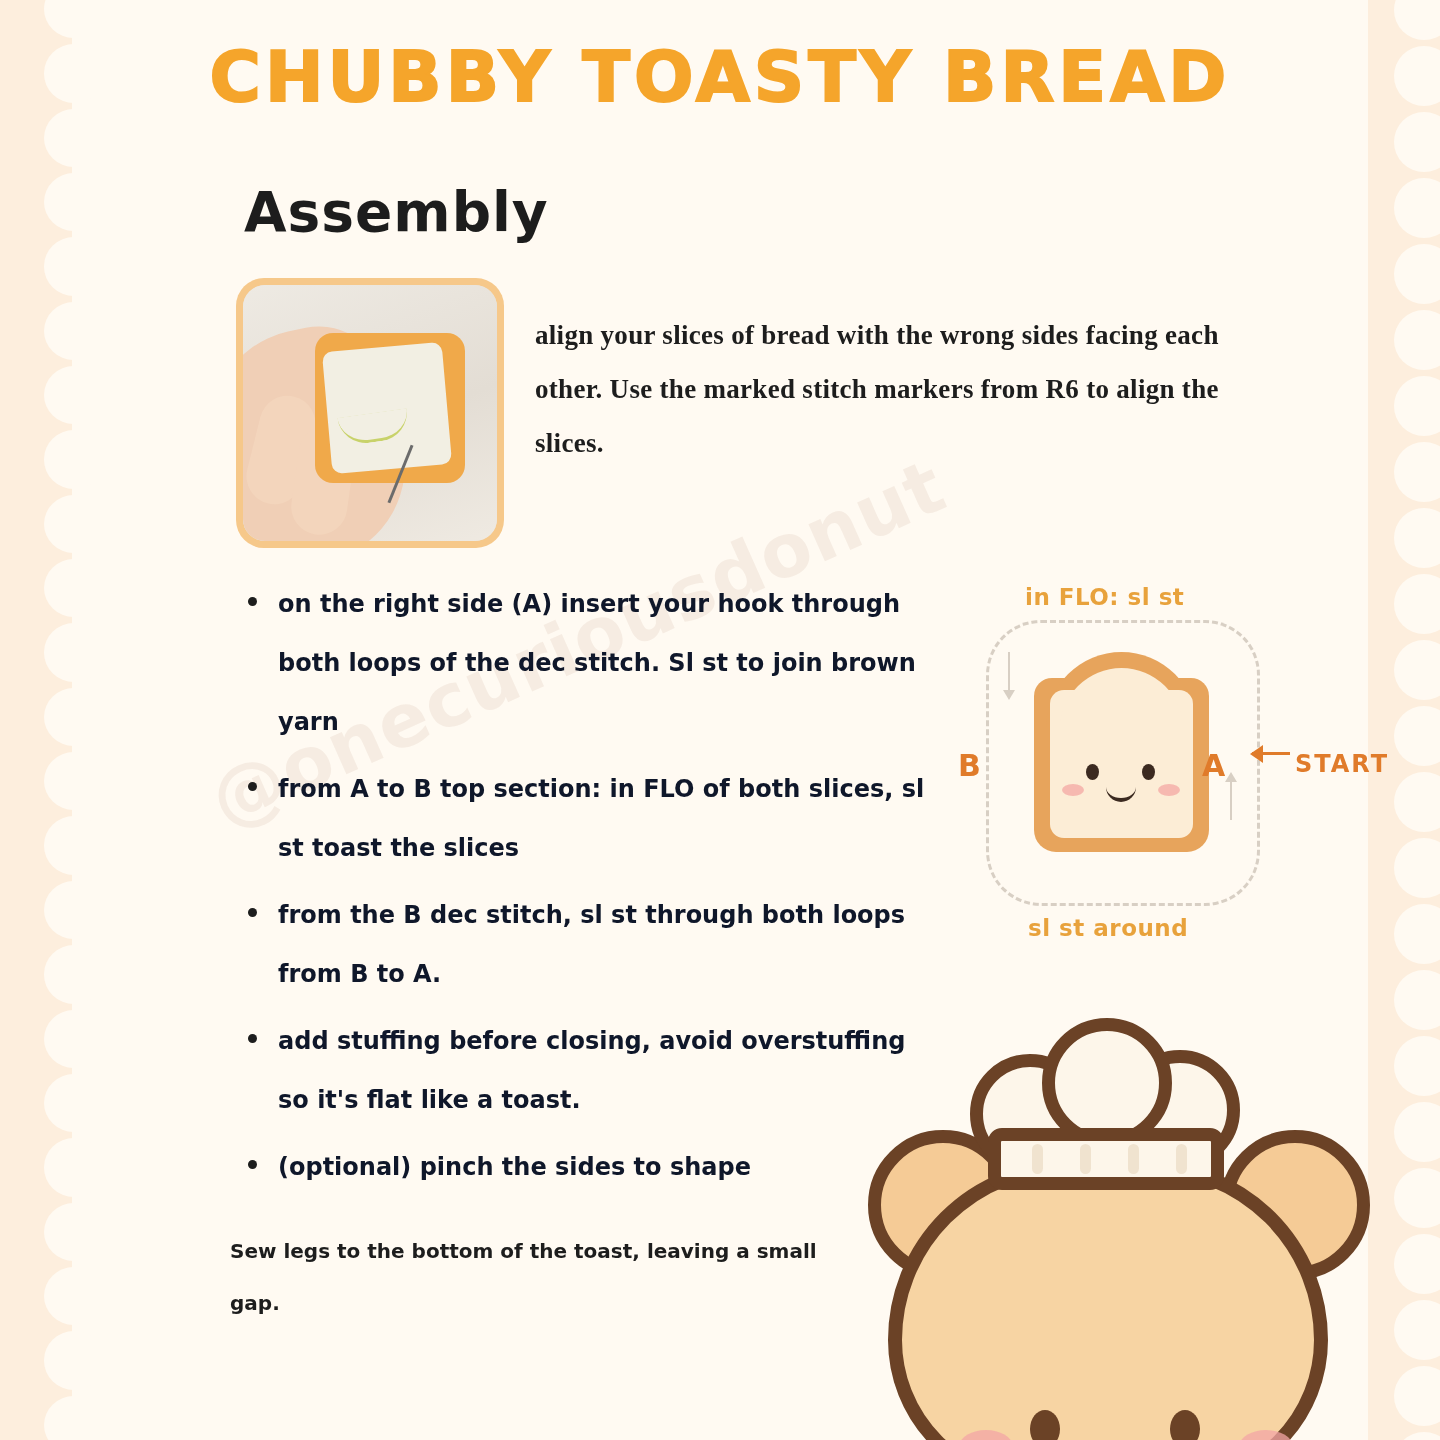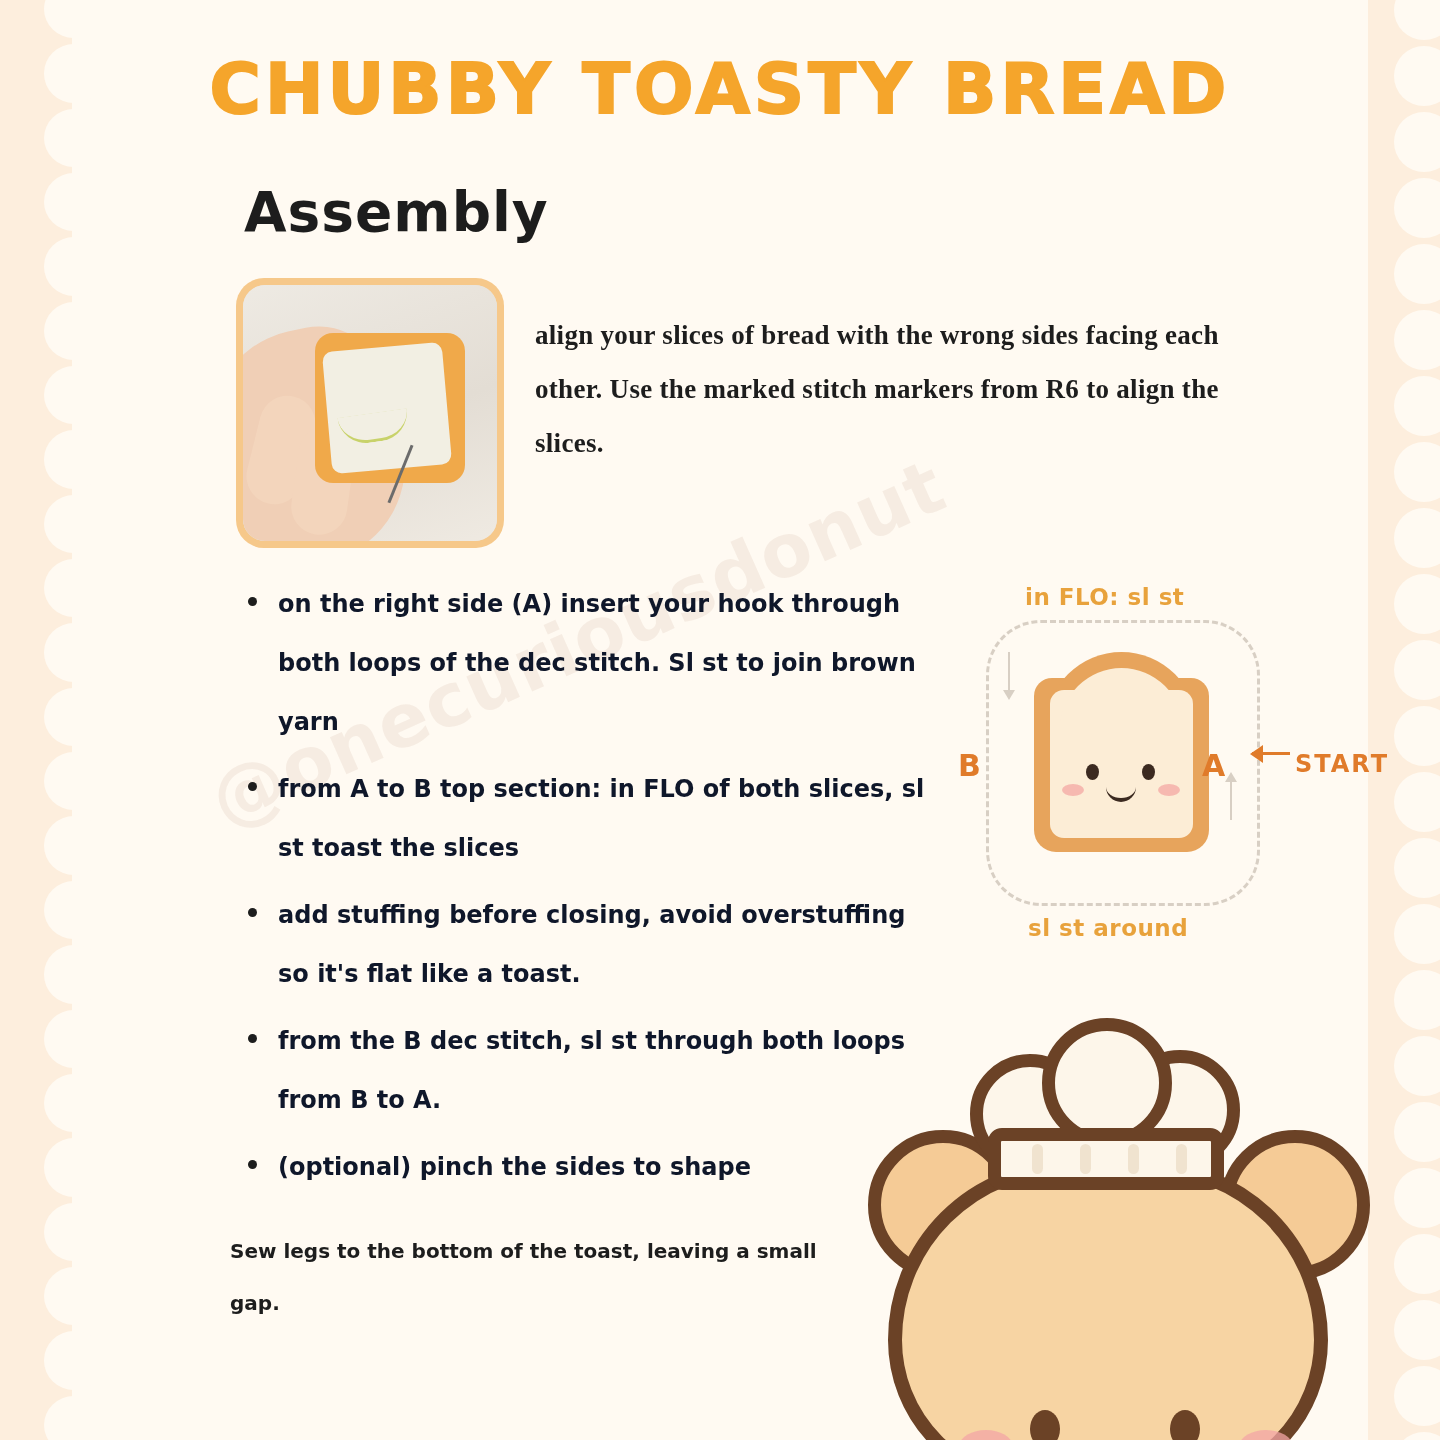--- a/index.html
+++ b/index.html
@@ -78,21 +78,21 @@
     letter-spacing: 1px;
     white-space: nowrap;
     pointer-events: none;
     user-select: none;
   }
 
   
   .title {
     position: absolute;
     left: 0; right: 0;
-    top: 48px;
+    top: 36px;
     text-align: center;
     font-family: "DejaVu Sans", sans-serif;
     font-weight: bold;
     font-size: 70px;
     letter-spacing: 4px;
     color: #f5a52b;
     -webkit-text-stroke: 2px #f5a52b;
   }
 
   
@@ -520,22 +520,22 @@
       <div class="yarn"></div>
       <div class="needle"></div>
     </div>
   </div>
 
   <div class="intro">align your slices of bread with the wrong sides facing each other. Use the marked stitch markers from R6 to align the slices.</div>
 
   <ul class="bullets">
     <li>on the right side (A) insert your hook through both loops of the dec stitch. Sl st to join brown yarn</li>
     <li>from A to B top section: in FLO of both slices, sl st toast the slices</li>
+    <li>from the B dec stitch, sl st through both loops from B to A.</li>
     <li>add stuffing before closing, avoid overstuffing so it's flat like a toast.</li>
-    <li>from the B dec stitch, sl st through both loops from B to A.</li>
     <li>(optional) pinch the sides to shape</li>
   </ul>
 
   <div class="closing">Sew legs to the bottom of the toast, leaving a small gap.</div>
 
   <div class="diagram">
     <div class="diag-label diag-top">in FLO: sl st</div>
     <div class="dashed-box"></div>
     <div class="arrow-down"></div>
     <div class="arrow-up"></div>

